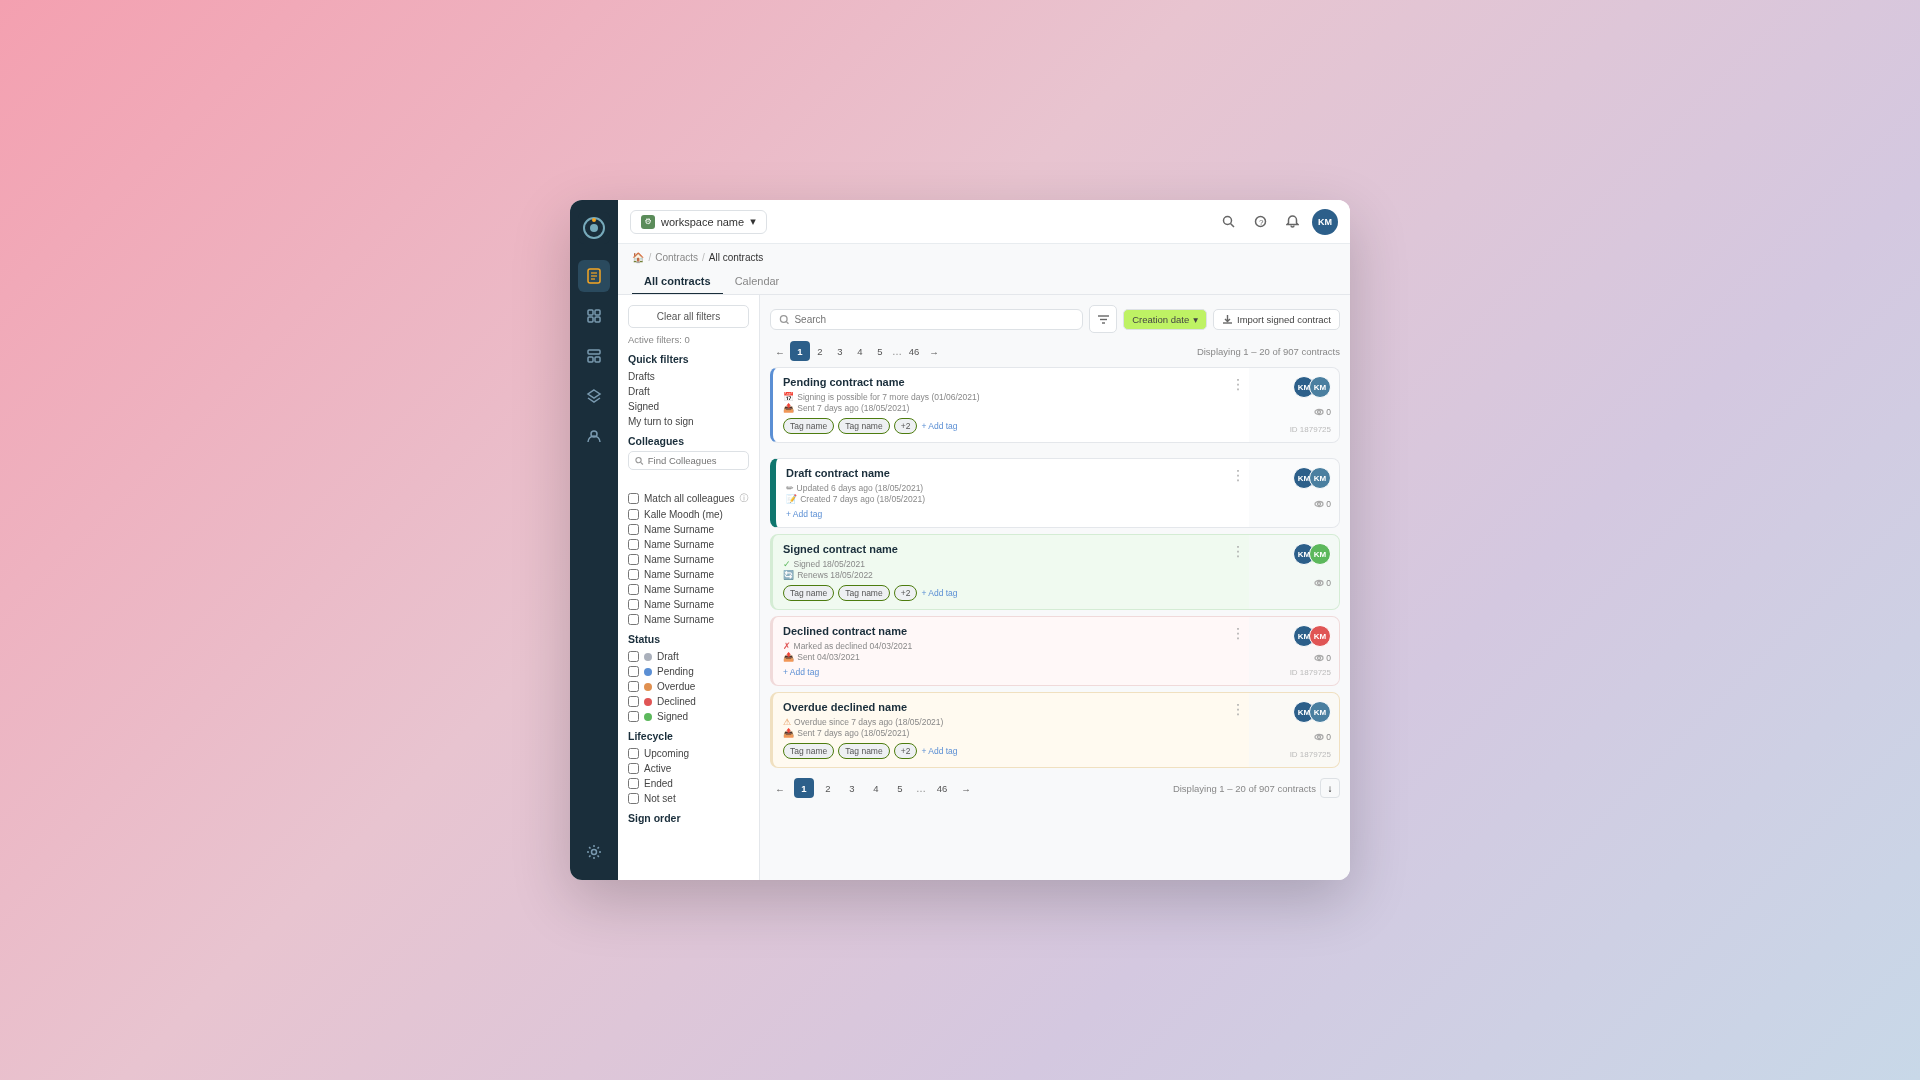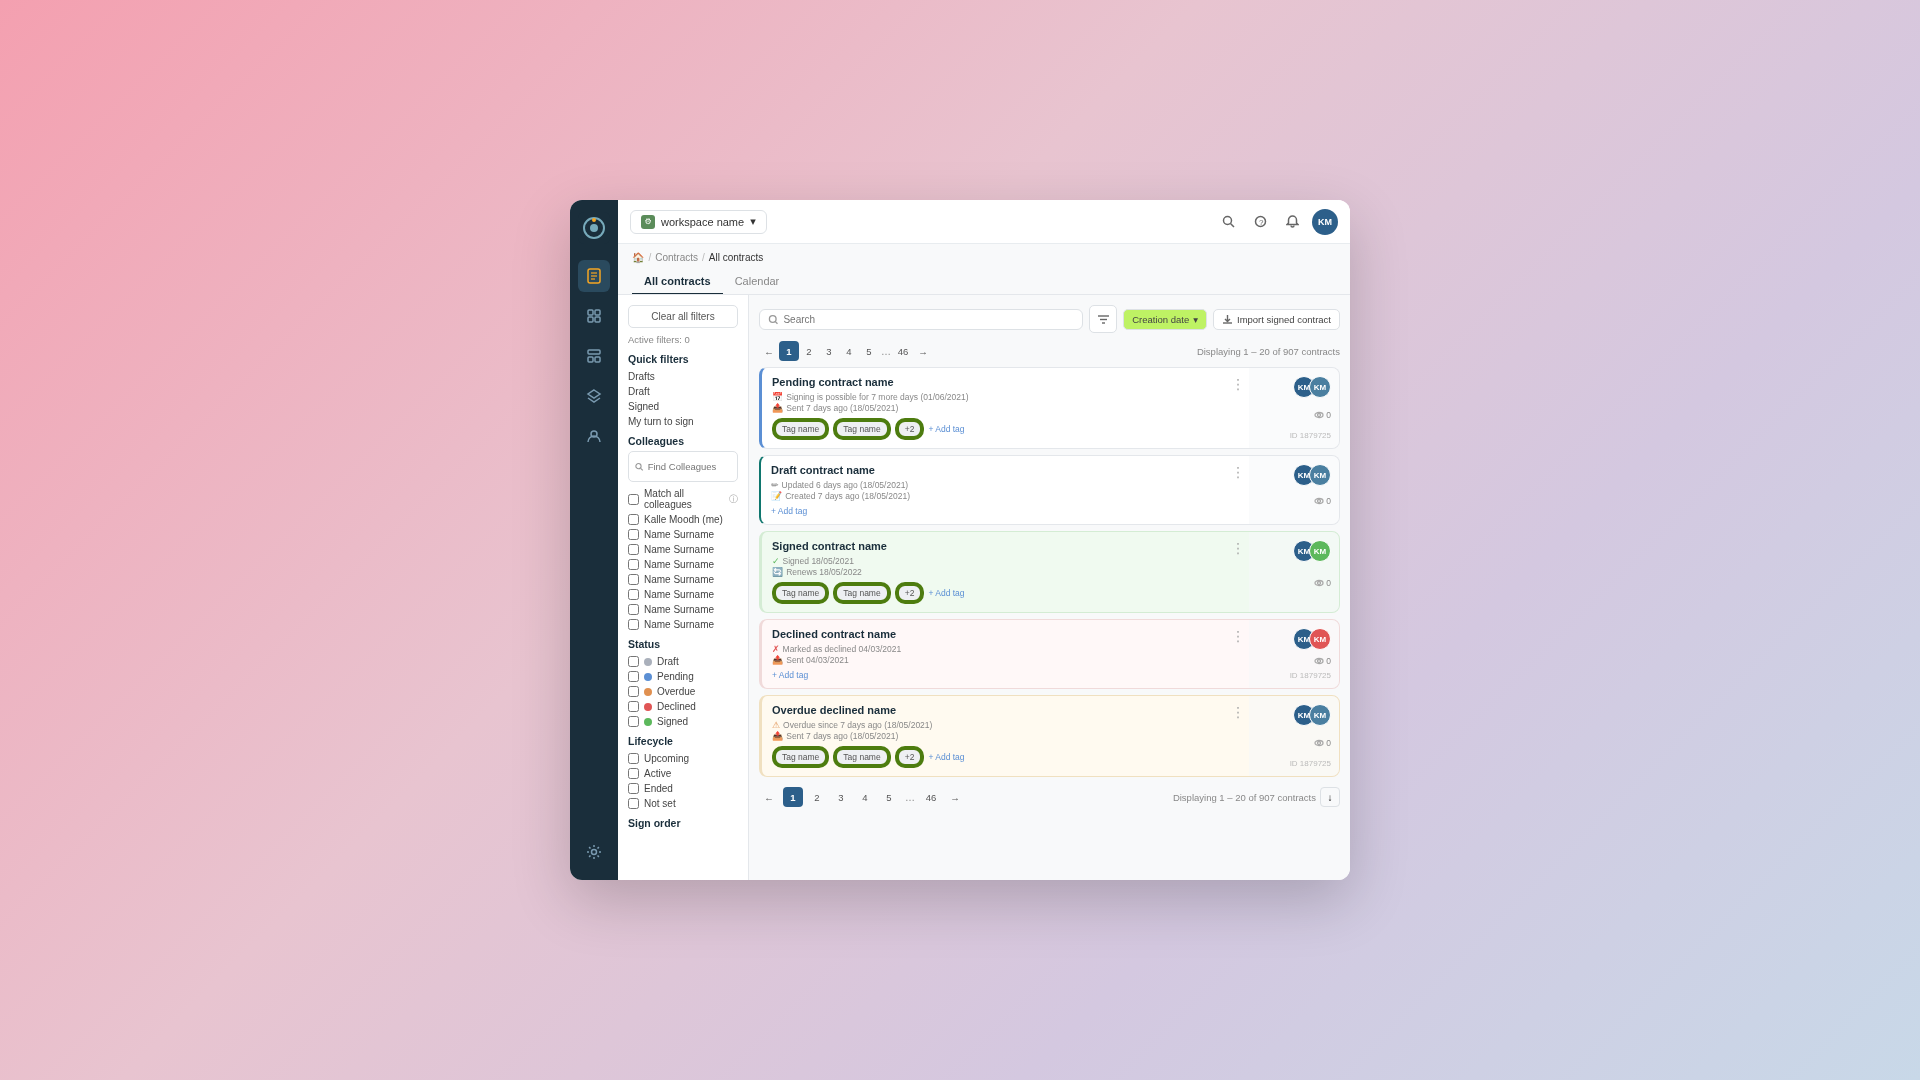--- a/index.html
+++ b/index.html
@@ -166,21 +166,21 @@
     
     .page-body {
       flex: 1;
       display: flex;
       overflow: hidden;
       background: #f8f9fa;
       border-top: 1px solid #e4e7eb;
     }
     
     .filter-panel {
-      width: 131px;
+      width: 142px;
       background: #fff;
       border-right: 1px solid #e4e7eb;
       overflow-y: auto;
       padding: 10px;
       flex-shrink: 0;
       font-size: 10px;
     }
     .filter-clear-btn {
       width: 100%;
       padding: 5px;
@@ -218,22 +218,22 @@
       width: 11px;
       height: 11px;
       margin: 0;
     }
     .colleagues-search {
       display: flex;
       align-items: center;
       gap: 4px;
       border: 1px solid #dde1e5;
       border-radius: 5px;
-      padding: 9px 6px;
-      margin-bottom: 4px;
+      padding: 3px 6px;
+      margin-bottom: 20px;
       background: #fff;
     }
     .colleagues-search input {
       border: none;
       outline: none;
       font-size: 9.5px;
       color: #666;
       width: 100%;
       background: transparent;
     }
@@ -341,21 +341,21 @@
     .contract-card {
       background: #fff;
       border-radius: 8px;
       border: 1px solid #e4e7eb;
       margin-bottom: 6px;
       display: flex;
       overflow: hidden;
       position: relative;
     }
     .contract-card.pending { border-left: 3px solid #5b8fd4; }
-    .contract-card.draft { border-left: 2px solid #0f766e; }
+    .contract-card.draft { border-left: 6px solid #0f766e; margin-top: 9px; }
     .contract-card.signed { background: #f0faf0; border-left: 3px solid #5cb85c; border-color: #d4ecd4; }
     .contract-card.declined { background: #fff8f8; border-left: 3px solid #e05555; border-color: #f0dada; }
     .contract-card.overdue { background: #fffaf0; border-left: 3px solid #e0935a; border-color: #f0e0c0; }
     .card-left {
       flex: 1;
       padding: 8px 10px;
     }
     .card-title {
       font-size: 11px;
       font-weight: 600;
@@ -381,21 +381,21 @@
       align-items: center;
       gap: 4px;
       flex-wrap: wrap;
     }
     .tag {
       padding: 2px 6px;
       background: #eef0f3;
       border-radius: 10px;
       font-size: 8.5px;
       color: #555;
-      border: 4px solid #4d7c0f;
+      border: 1px solid #4d7c0f;
     }
     .add-tag {
       font-size: 8.5px;
       color: #5b8fd4;
       cursor: pointer;
       display: flex;
       align-items: center;
       gap: 2px;
     }
     .card-right {

